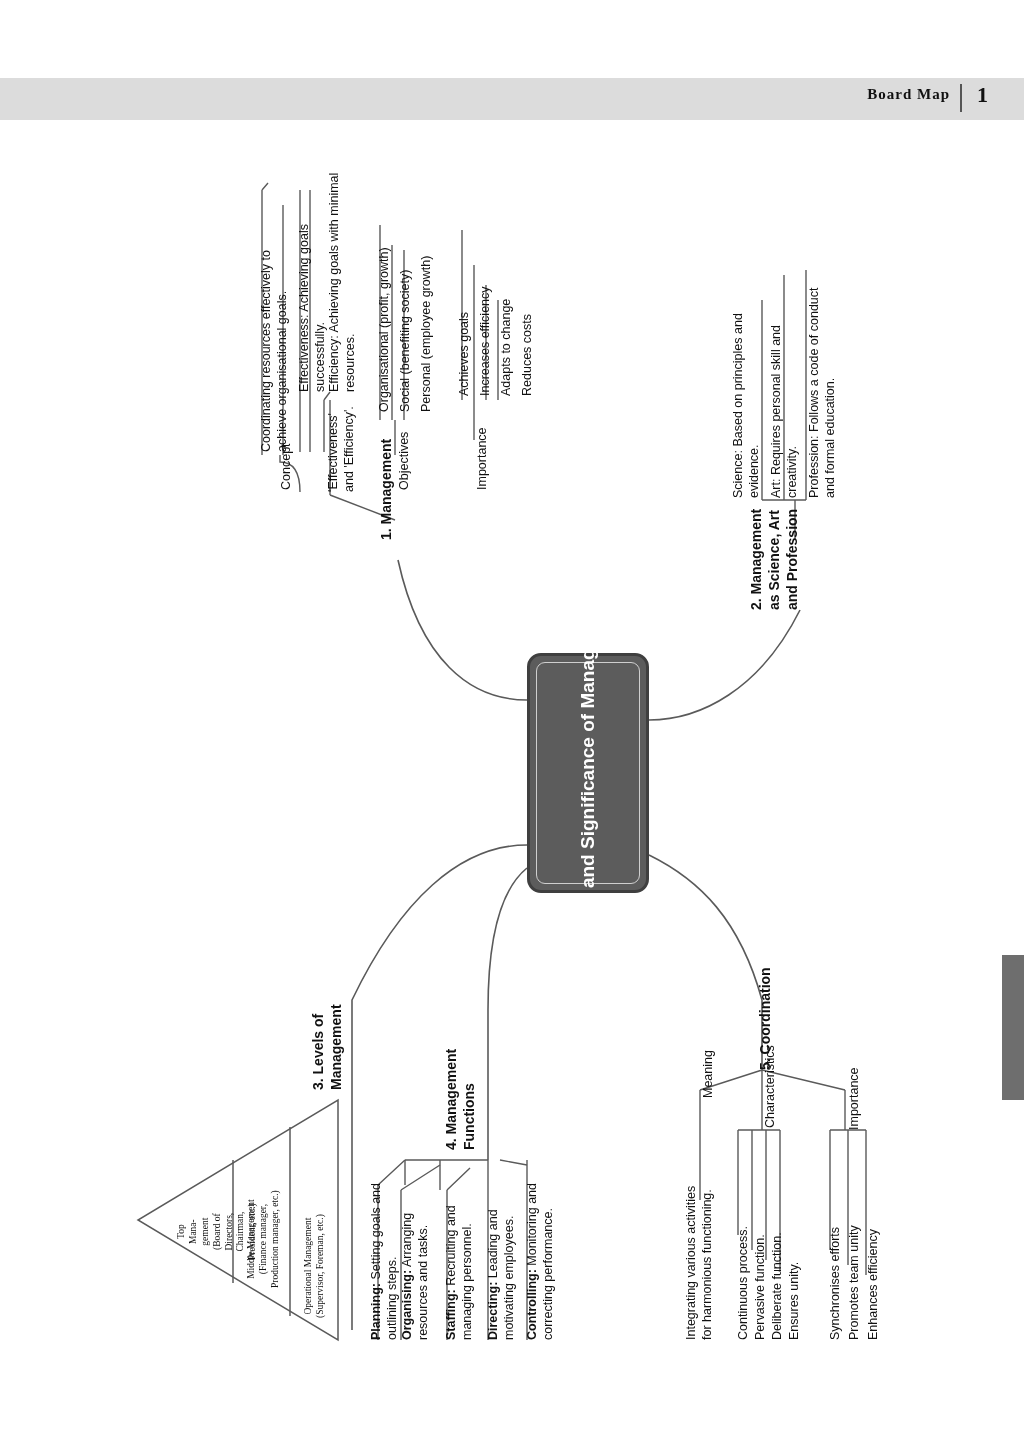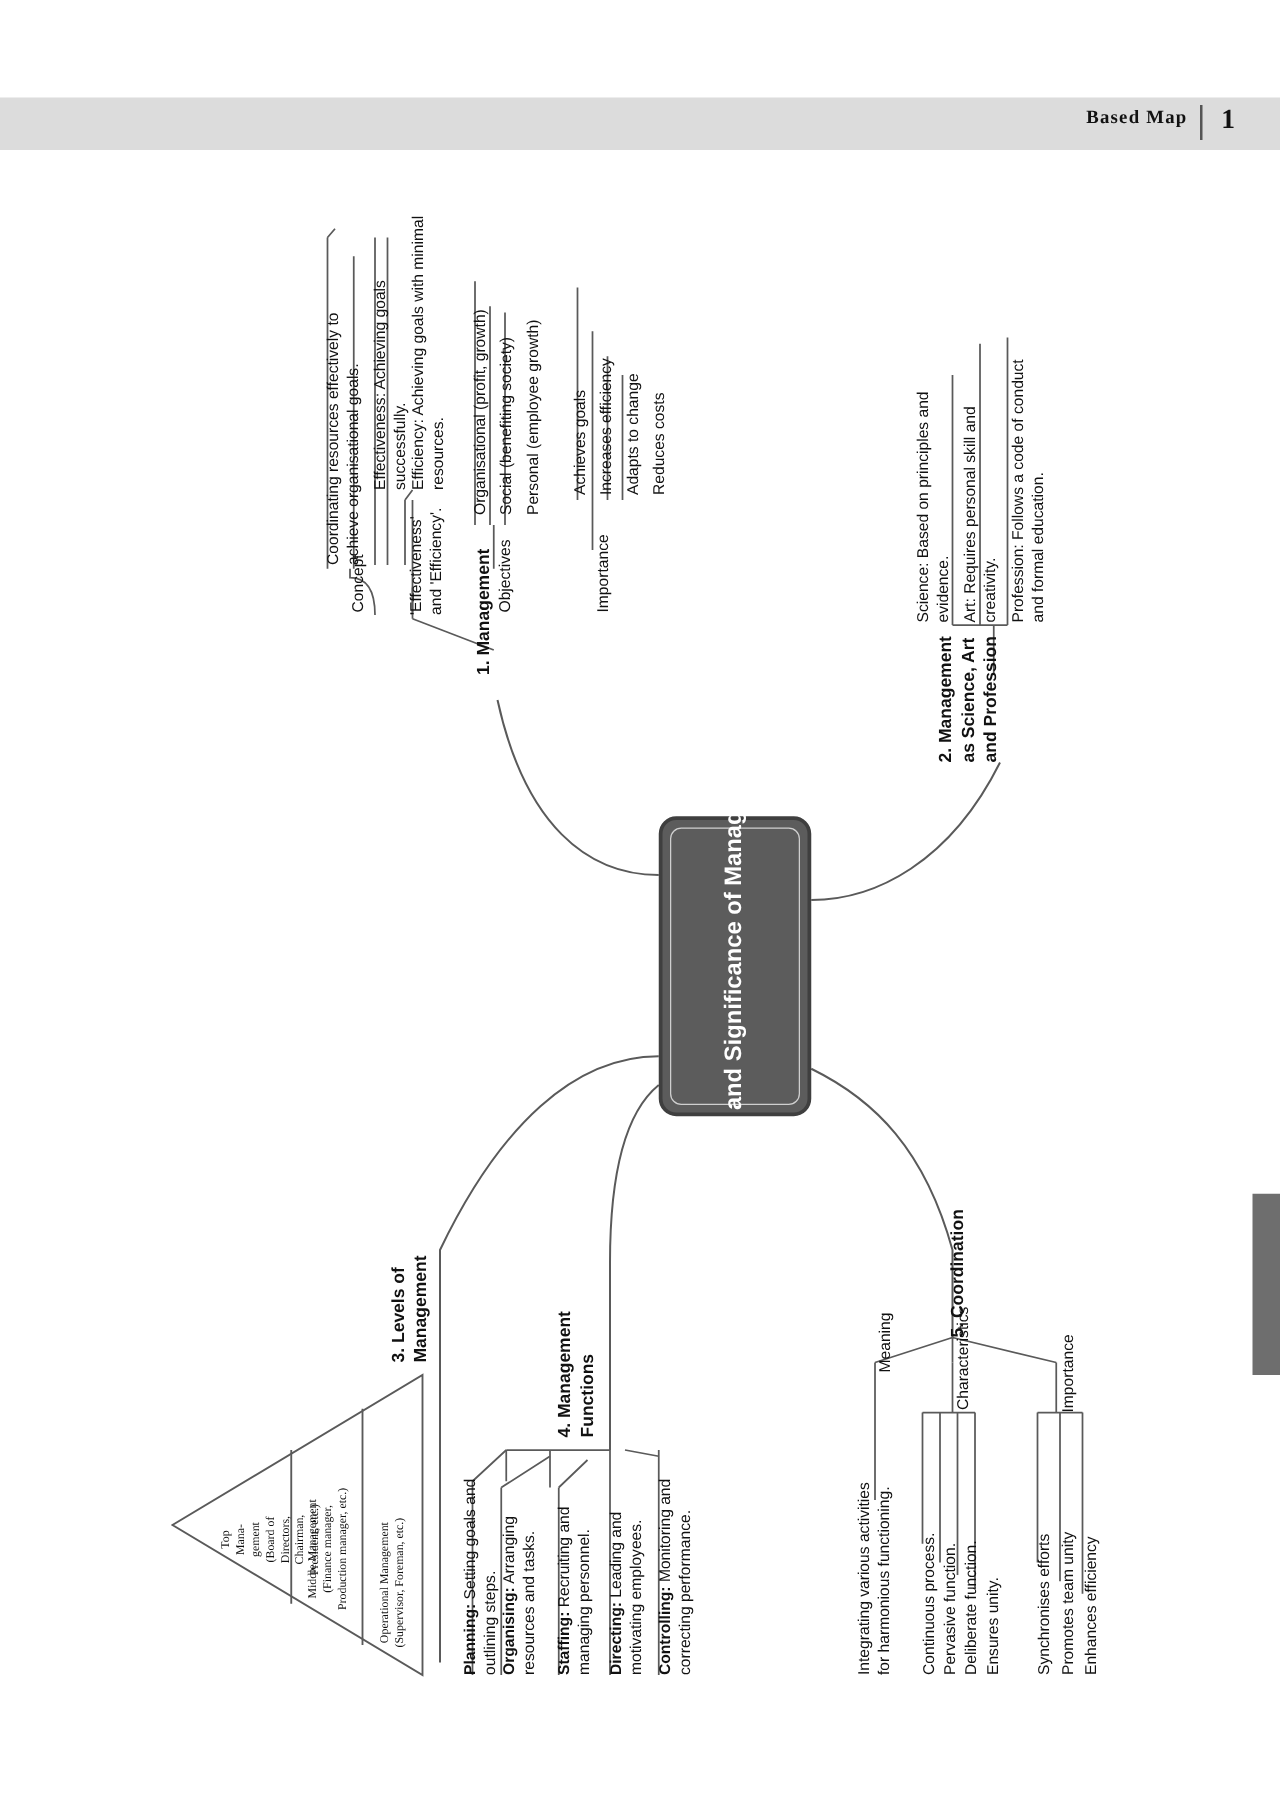--- a/index.html
+++ b/index.html
@@ -109,21 +109,21 @@
     text-align: center;
   }
   .lead { font-weight: bold; }
 </style>
 </head>
 <body>
 
 <div id="page">
 
   <div class="header-band"></div>
-  <div class="header-text">Based Map</div>
+  <div class="header-text">Board Map</div>
   <div class="header-rule"></div>
   <div class="header-page">1</div>
   <div class="edge-tab"></div>
 
   <svg class="mm-svg" width="1024" height="1440" viewBox="0 0 1024 1440">
     <g fill="none" stroke="#5a5a5a" stroke-width="1.6">
 
       <path d="M527,700 C470,700 420,660 398,560"></path>
 
       <path d="M649,720 C700,720 760,690 800,610"></path>

